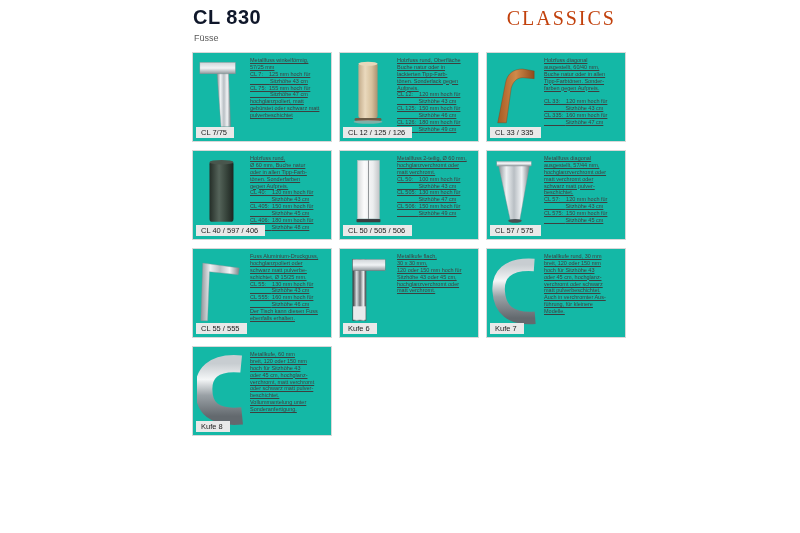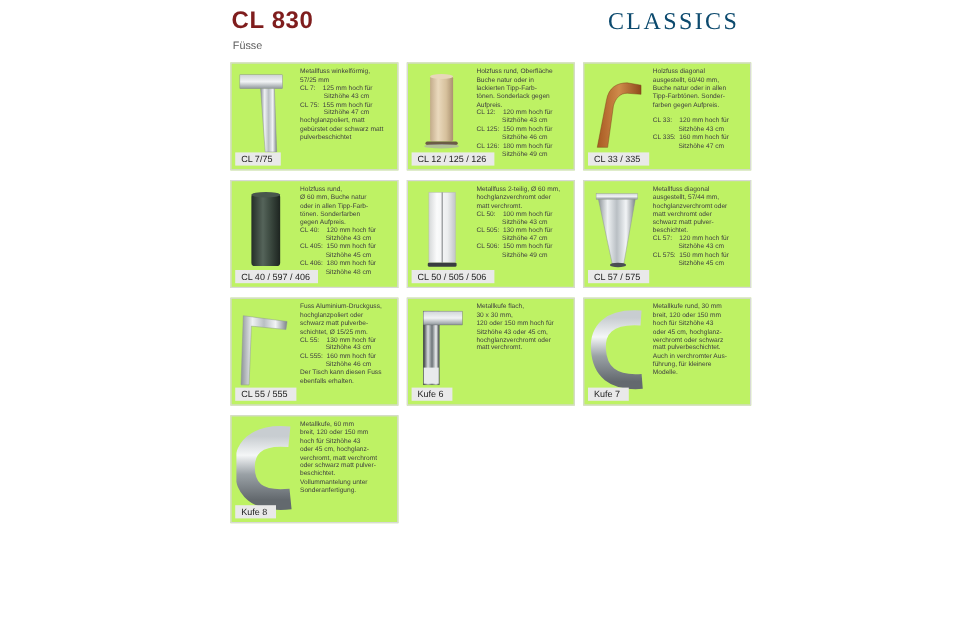--- a/index.html
+++ b/index.html
@@ -1,25 +1,25 @@
 <!DOCTYPE html>
 <html><head>
 <meta charset="utf-8">
 <style>
   html,body{margin:0;padding:0;background:#ffffff;}
   .page{position:relative;width:800px;height:533px;background:#ffffff;overflow:hidden;
         font-family:"Liberation Sans",sans-serif;color:#3f3f3f;}
   .content{position:absolute;left:192px;top:0;width:432px;}
   .header{position:relative;height:34px;}
-  .title{position:absolute;left:1px;top:6px;font-size:20px;font-weight:bold;color:#7f1d1d;letter-spacing:.5px;}
-  .brand{position:absolute;right:8px;top:7px;font-family:"Liberation Serif",serif;font-size:20px;color:#0c4a6e;letter-spacing:2px;}
+  .title{position:absolute;left:1px;top:6px;font-size:20px;font-weight:bold;color:#0f172a;letter-spacing:.5px;}
+  .brand{position:absolute;right:8px;top:7px;font-family:"Liberation Serif",serif;font-size:20px;color:#c2410c;letter-spacing:2px;}
   .subtitle{position:absolute;left:2px;top:33px;font-size:9px;color:#5a5a5a;text-align:right;}
   .grid{position:absolute;left:0;top:52px;display:grid;grid-template-columns:repeat(3,140px);
         grid-template-rows:repeat(5,90px);column-gap:7px;row-gap:8px;}
-  .cell{position:relative;background:#bef264;border:1px solid #d8d8d8;display:flex;}
+  .cell{position:relative;background:#14b8a6;border:1px solid #d8d8d8;display:flex;text-decoration:underline;}
   .cell-img{width:56px;display:flex;align-items:flex-start;justify-content:center;padding-top:4px;}
   .cell-text{flex:1;padding:4px 2px 0 1px;font-size:5.5px;line-height:1.25;color:#3f3f3f;
              white-space:pre-wrap;overflow:hidden;}
   .cell-label{position:absolute;left:3px;bottom:3px;background:#e9e9e9;color:#222;
               font-size:7.5px;padding:1px 7px 1.5px 5px;white-space:nowrap;}
   svg{display:block;}
 </style>
 </head>
 <body>
 

